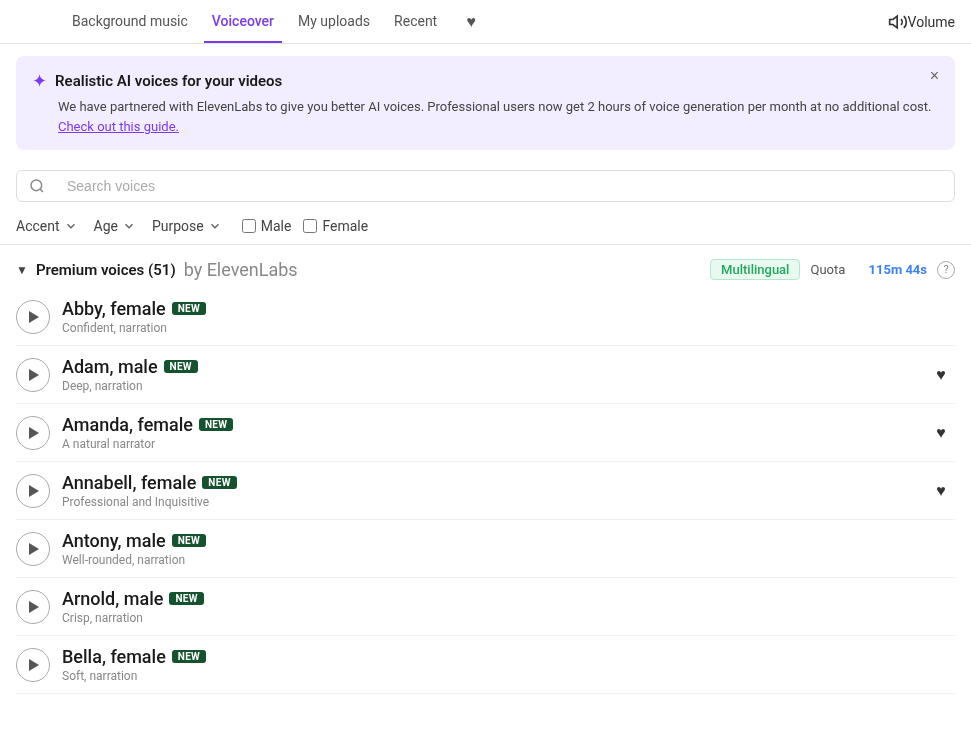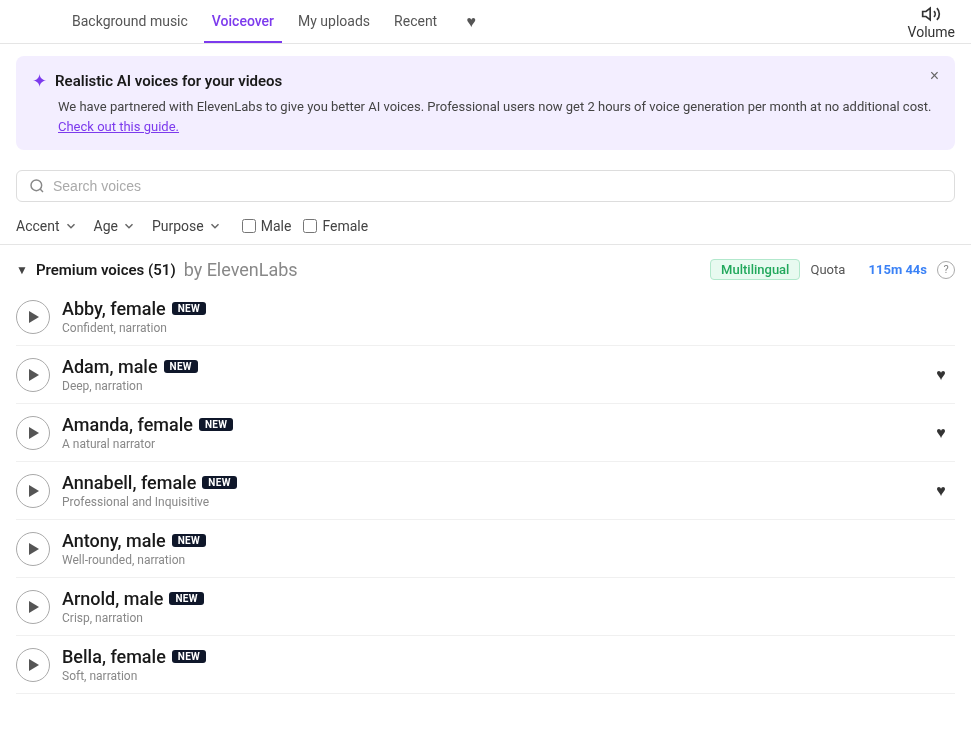--- a/index.html
+++ b/index.html
@@ -57,21 +57,20 @@
       font-size: 16px;
       margin-left: 4px;
     }
     .nav-volume {
       margin-left: auto;
       display: flex;
       align-items: center;
       cursor: pointer;
       color: #333;
       font-size: 14px;
-      flex-direction: column;
     }
     .nav-volume svg {
       width: 20px;
       height: 20px;
     }
 
     
     .banner {
       background: #f3eeff;
       border-radius: 8px;
@@ -133,20 +132,21 @@
       border-radius: 6px;
       padding: 7px 12px;
       gap: 8px;
     }
     .search-input-wrapper input {
       border: none;
       outline: none;
       flex: 1;
       font-size: 14px;
       color: #333;
+      margin-left: 14px;
     }
     .search-input-wrapper input::placeholder {
       color: #aaa;
     }
     .search-icon-svg {
       color: #888;
       flex-shrink: 0;
     }
 
     
@@ -289,21 +289,21 @@
       display: flex;
       align-items: center;
       gap: 6px;
     }
     .voice-name {
       font-size: 18px;
       font-weight: 500;
       color: #1a1a1a;
     }
     .new-badge {
-      background: #0f172a;
+      background: #14532d;
       color: #fff;
       font-size: 10px;
       font-weight: 700;
       padding: 1px 6px;
       border-radius: 3px;
       text-transform: uppercase;
       letter-spacing: 0.3px;
     }
     .voice-desc {
       font-size: 12px;

